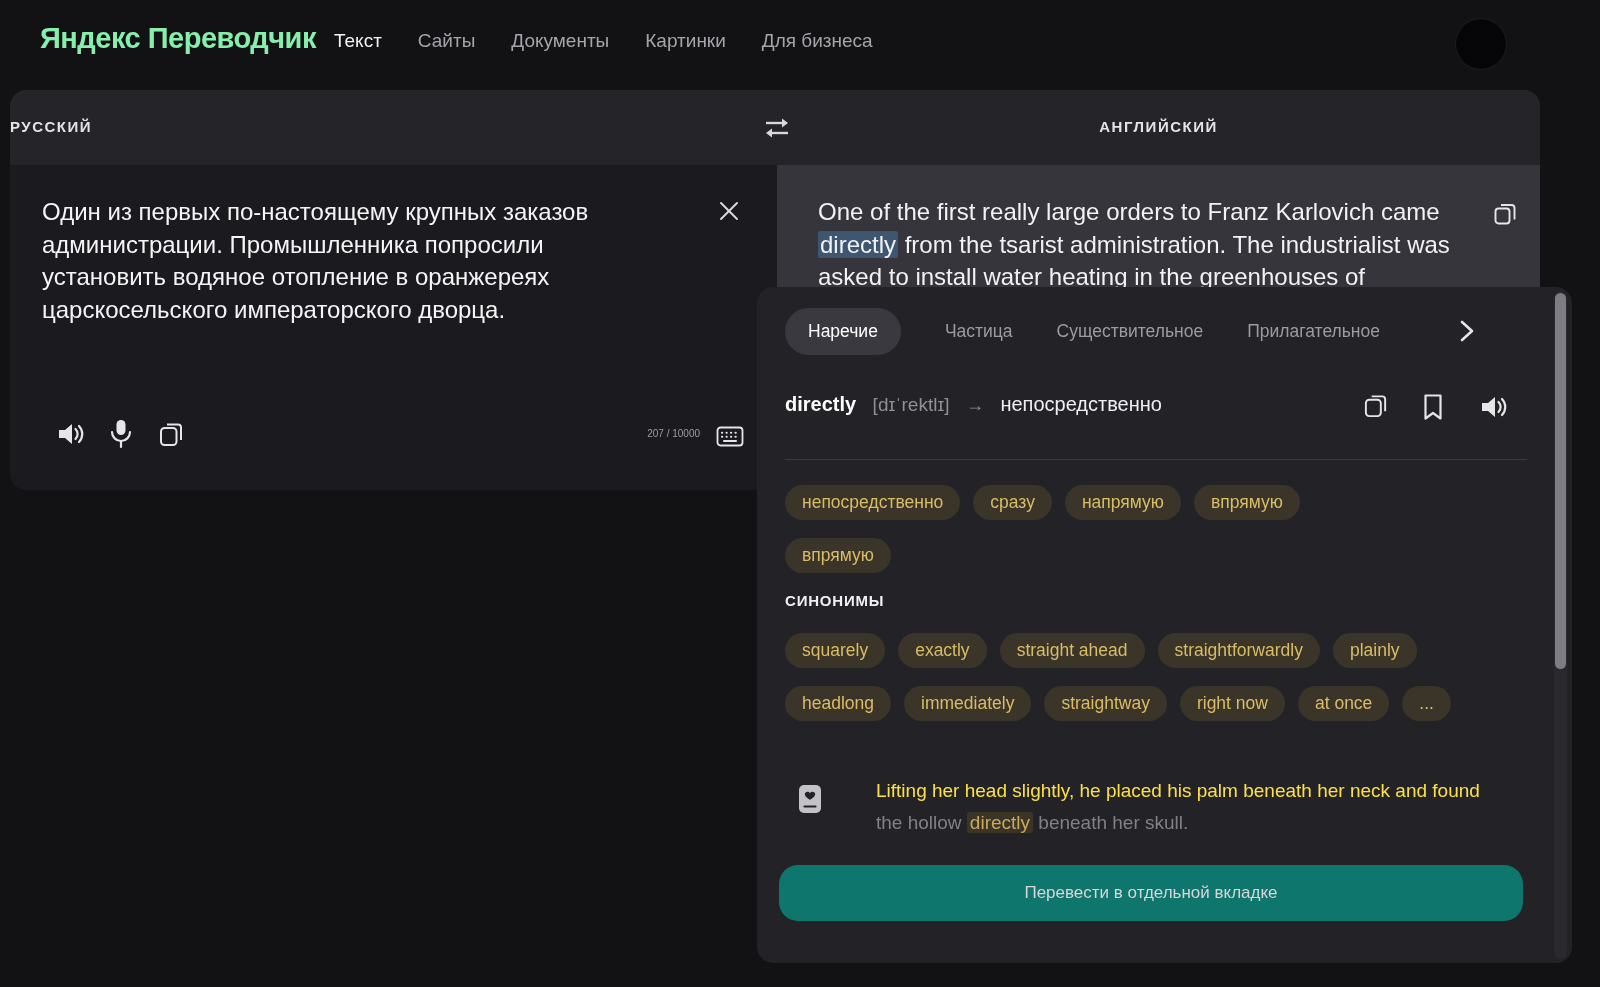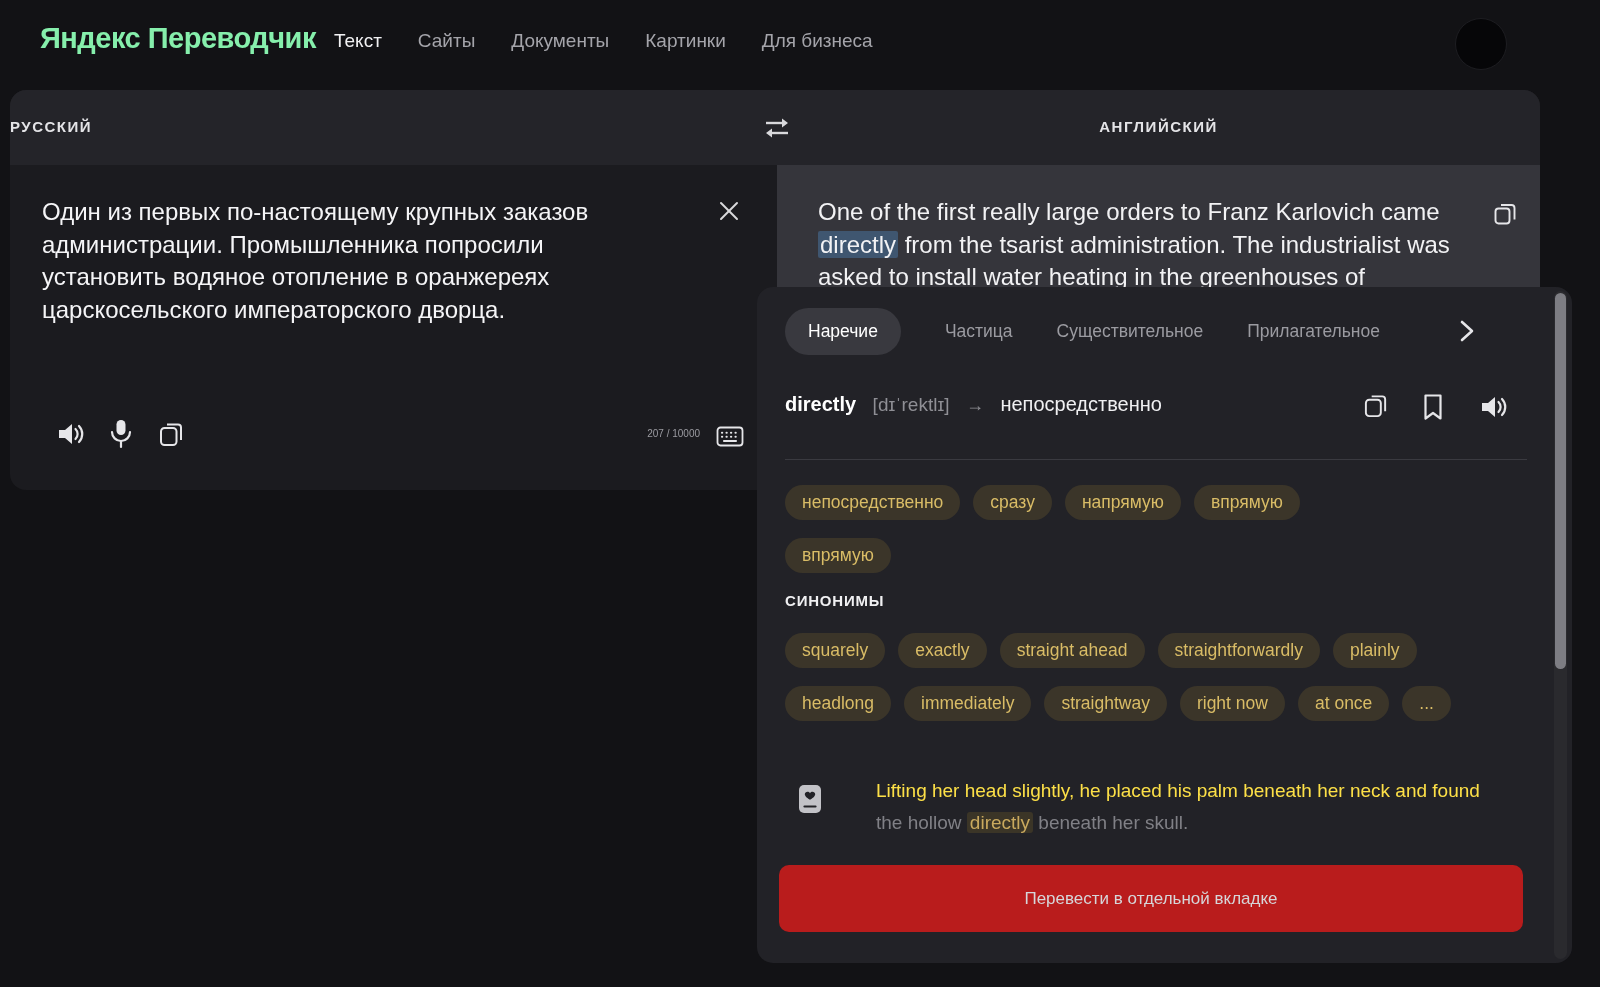--- a/index.html
+++ b/index.html
@@ -80,22 +80,22 @@
   .syn-title { position:absolute; left:28px; top:305px; font-size:15px; font-weight:bold;
                letter-spacing:0.8px; color:#f0f0f2; }
 
   .example { position:absolute; left:28px; top:488px; width:740px; }
   .book-ic { position:absolute; left:14px; top:8px; width:22px; height:32px; cursor:pointer; }
   .ex-text { position:absolute; left:91px; top:0; width:645px; font-size:19px; line-height:32px; }
   .ex-line1 { color:#fde047; }
   .ex-line2 { color:#808086; }
   .ex-word { color:#c9a95e; background:rgba(90,77,40,0.45); border-radius:3px; padding:0 3px; }
 
-  .popup-btn { position:absolute; left:22px; top:578px; width:744px; height:67px;
-               background:#b91c1c; border-radius:10px; border:none; cursor:pointer;
+  .popup-btn { position:absolute; left:22px; top:578px; width:744px; height:56px;
+               background:#0f766e; border-radius:19px; border:none; cursor:pointer;
                font-size:17px; color:#d6d6d9; font-family:inherit; }
 
   svg { display:block; }
 </style>
 </head>
 <body>
 
 <div class="abs logo">Яндекс Переводчик</div>
 
 <nav class="abs nav">

